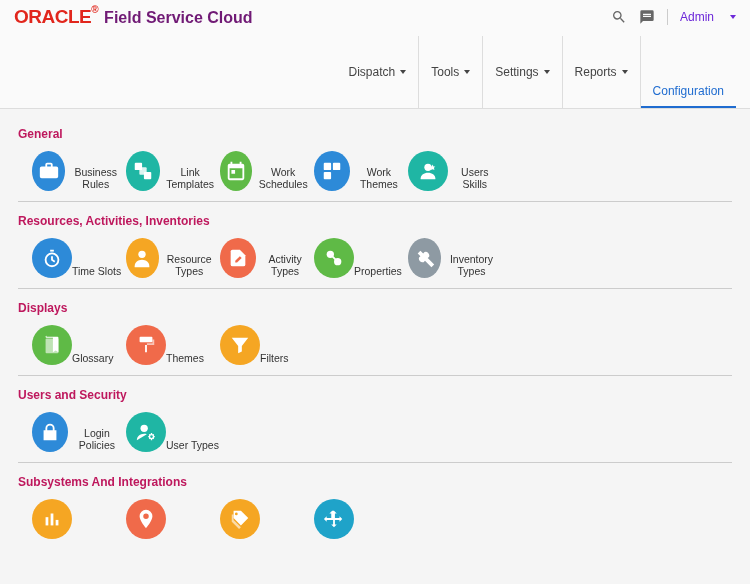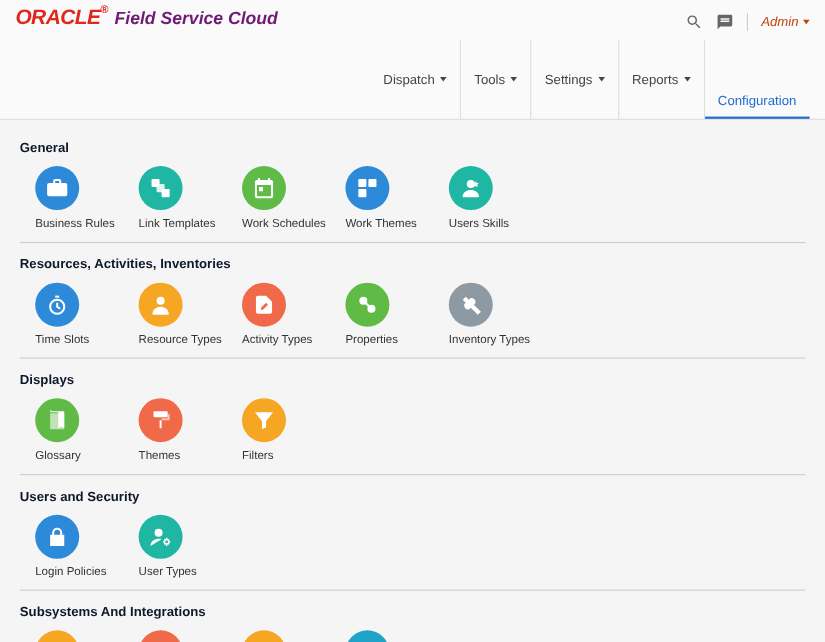--- a/index.html
+++ b/index.html
@@ -13,23 +13,22 @@
     overflow: hidden;
     font-size: 12px;
   }
   .header {
     background: #fafafa;
     border-bottom: 1px solid #ddd;
     padding: 6px 14px 0 14px;
   }
   .header-top {
     display: flex;
-    align-items: flex-end;
+    align-items: center;
     justify-content: space-between;
-    font-style: italic;
   }
   .brand {
     display: flex;
     align-items: baseline;
     gap: 6px;
   }
   .oracle-logo {
     font-family: Arial, sans-serif;
     font-weight: 900;
     color: #e1261c;
@@ -42,21 +41,21 @@
     color: #701a75;
     font-weight: 600;
   }
   .header-tools {
     display: flex;
     align-items: center;
     gap: 12px;
   }
   .tool-icon { width: 16px; height: 16px; color:#666; cursor:pointer; display:inline-flex; align-items:center; justify-content:center;}
   .tool-divider { width:1px; height:16px; background:#ccc; }
-  .user-link { color:#c2410c; font-size:12px; display:flex; align-items:center; gap:4px; cursor:pointer;}
+  .user-link { color:#6d28d9; font-size:12px; display:flex; align-items:center; gap:16px; cursor:pointer;}
   .tri-down { width:0;height:0;border-left:3px solid transparent;border-right:3px solid transparent;border-top:4px solid currentColor; display:inline-block;}
   .nav {
     display: flex;
     justify-content: flex-end;
     gap: 0;
     margin-top: 8px;
     text-align: right;
   }
   .nav-item {
     padding: 8px 12px 8px 12px;
@@ -72,34 +71,34 @@
   .nav-item.active {
     color: #1f6cd0;
     border-bottom: 2px solid #1f6cd0;
   }
   .content {
     padding: 10px 18px 20px 18px;
   }
   .section-title {
     font-size: 12px;
     font-weight: 700;
-    color: #0f172a;
+    color: #be185d;
     padding: 8px 0 6px 0;
   }
   .tiles {
     display: flex;
     flex-wrap: wrap;
     gap: 0;
     padding-left: 14px;
   }
   .tile {
     width: 94px;
     display:flex;
-    flex-direction:column;
-    align-items:flex-start;
+    flex-direction:row;
+    align-items:flex-end;
     padding: 4px 0 8px 0;
     cursor:pointer;
   }
   .circle {
     width: 40px;
     height: 40px;
     border-radius: 50%;
     display:flex;
     align-items:center;
     justify-content:center;

